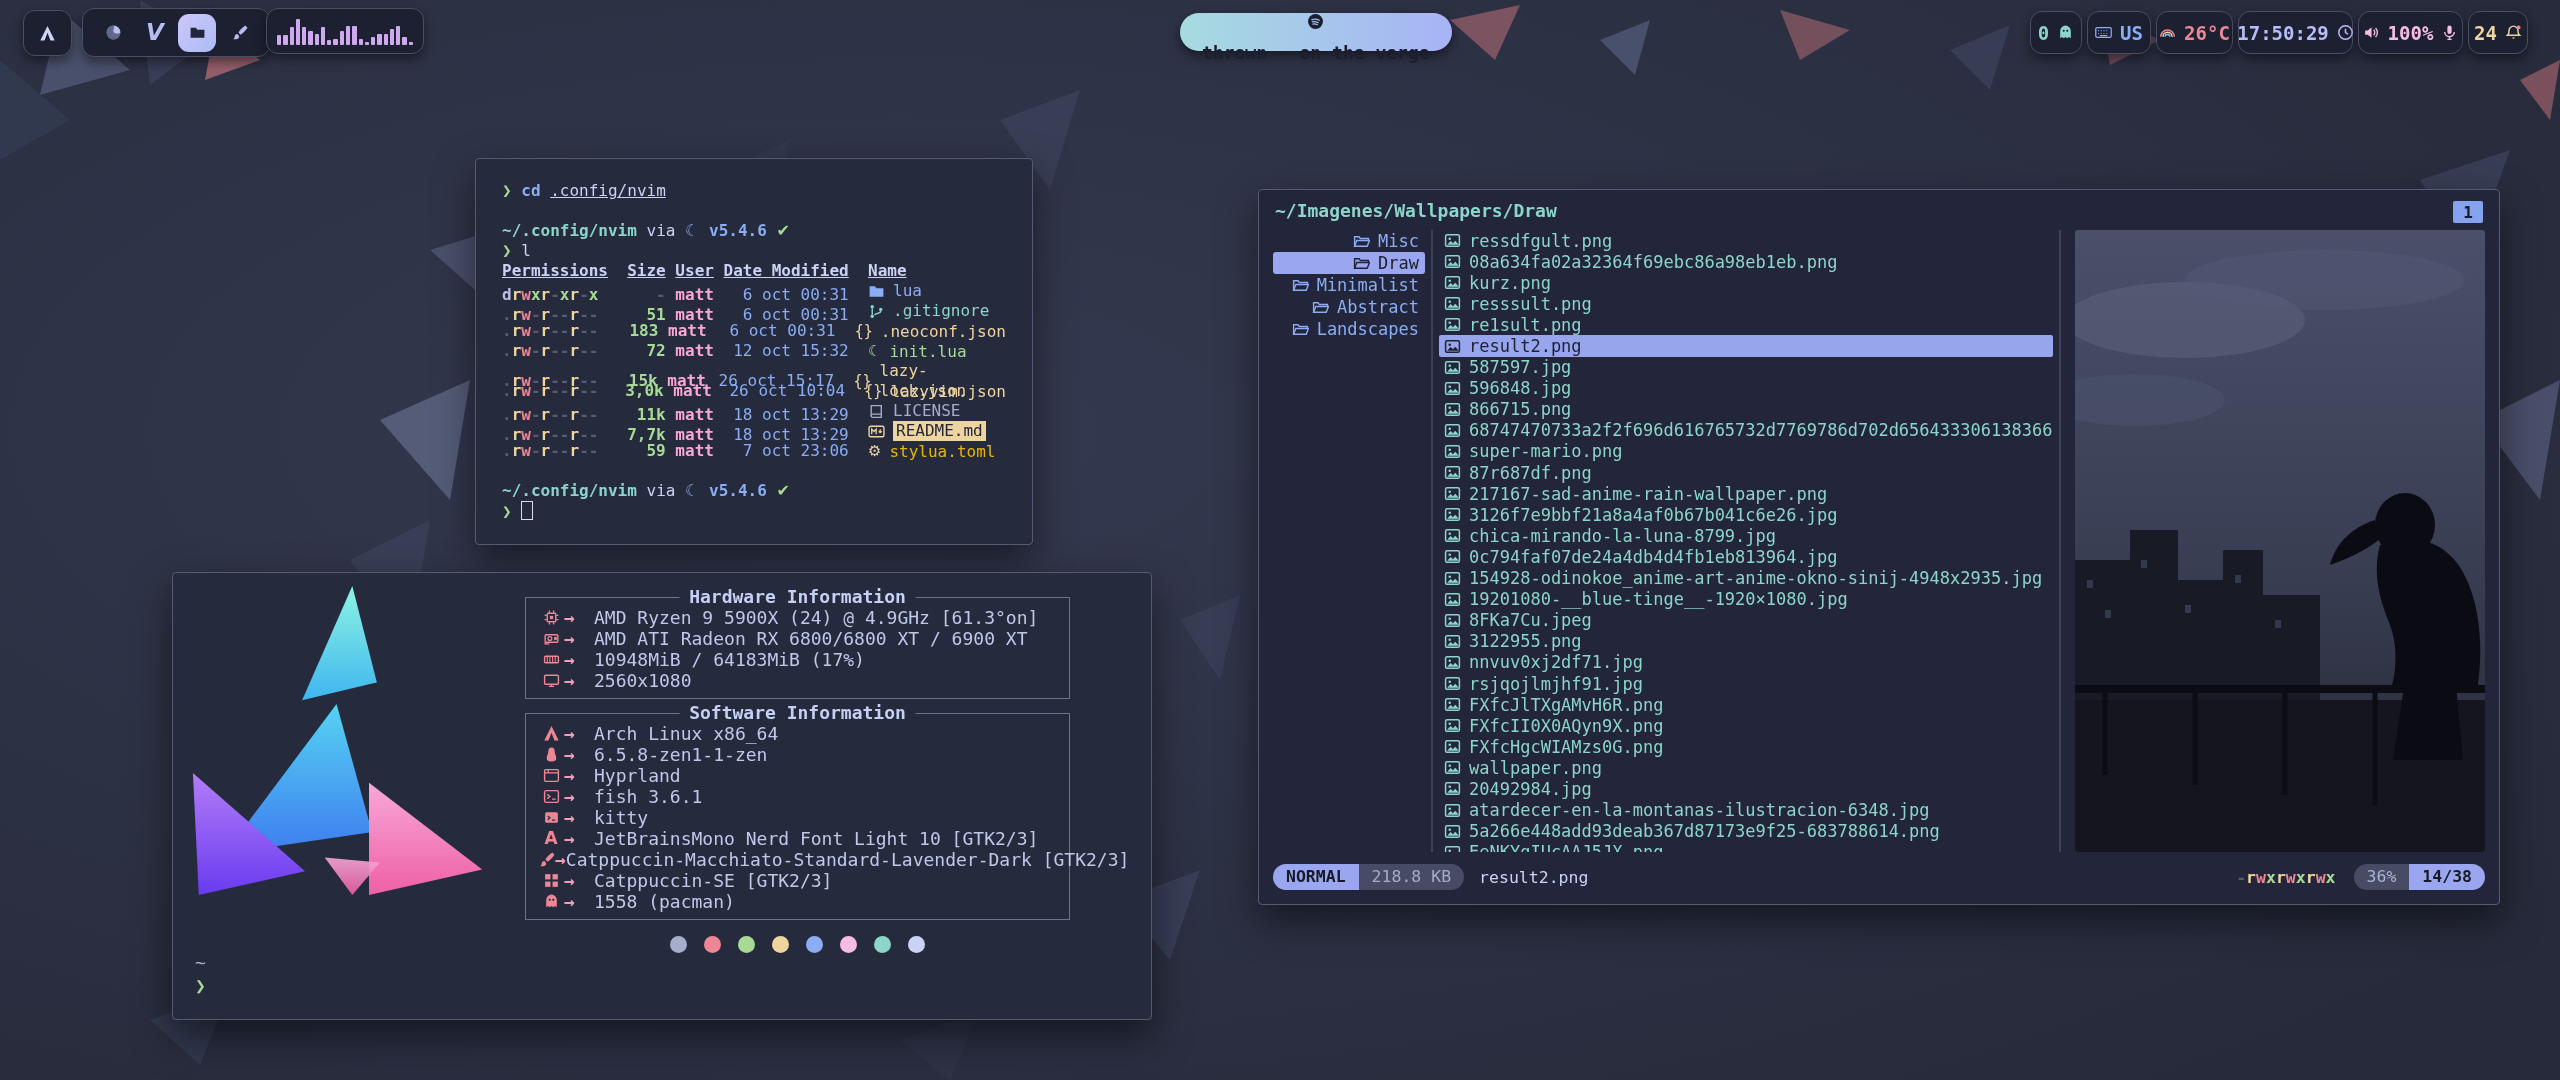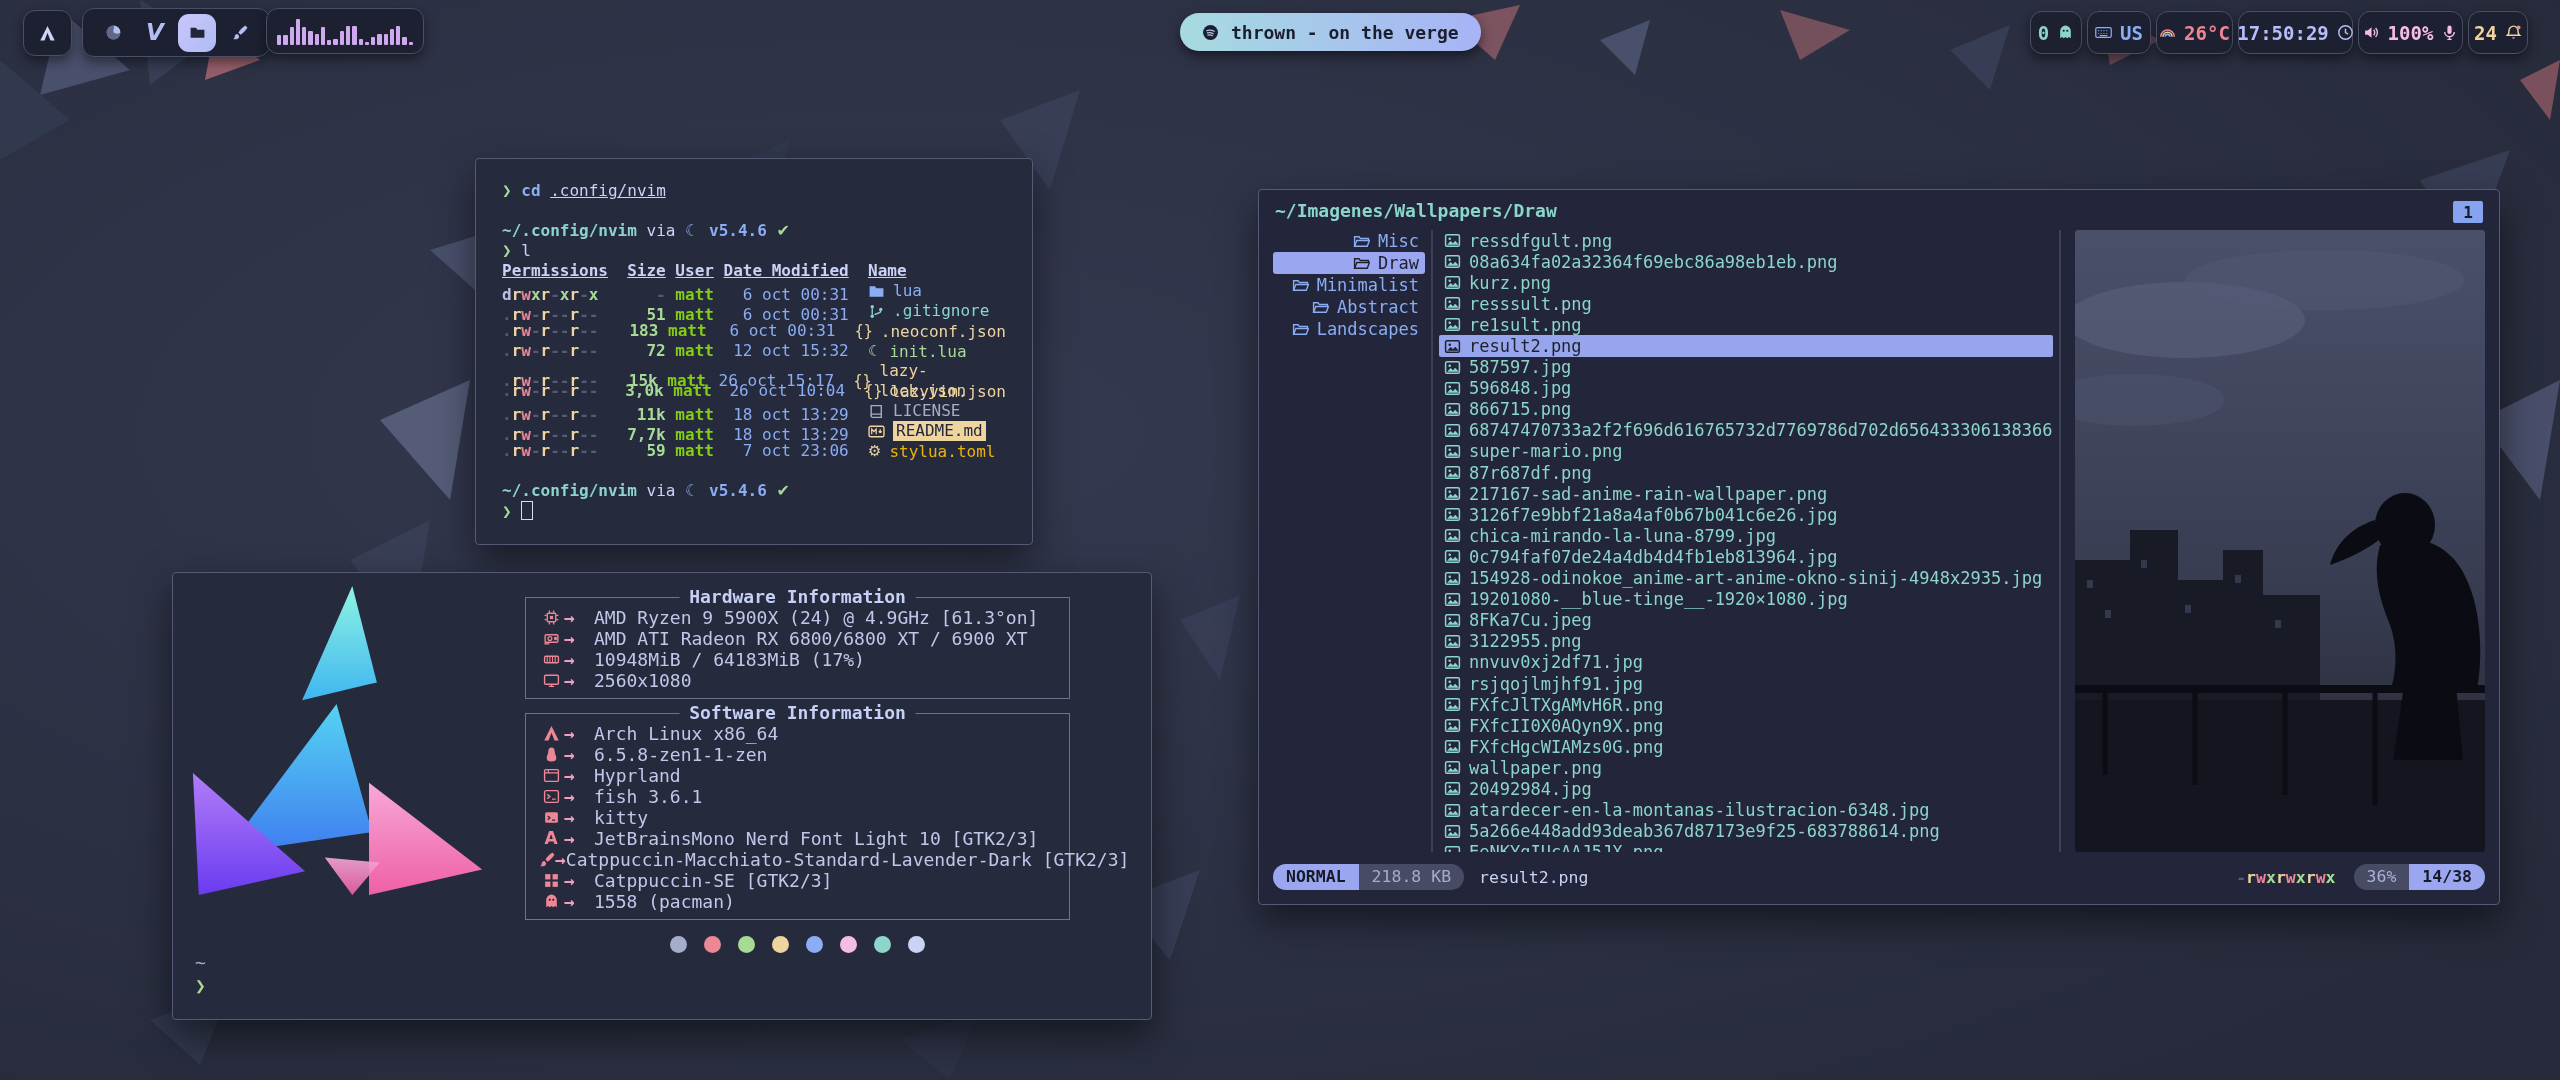--- a/index.html
+++ b/index.html
@@ -16,21 +16,21 @@
   .dock{left:82px;top:8px;width:174px;height:47px;gap:4px;padding:0 6px;}
   .dock-item{width:38px;height:38px;display:flex;align-items:center;justify-content:center;border-radius:11px;cursor:pointer;}
   .dock-item .icon{color:#b4bef0;font-size:20px;}
   .dock-item svg{width:21px;height:21px;}
   .dock-item.active{background:linear-gradient(135deg,#cbc6fa,#aebcf6);}
   .dock-item.active .icon{color:#23263a;}
   .graph{left:266px;top:8px;width:158px;height:46px;align-items:flex-end;gap:2px;padding:0 10px 8px 10px;box-sizing:border-box;}
   .gbar{width:5px;background:#cfa9ee;border-radius:1px;}
   .music-pill{position:absolute;left:1180px;top:13px;height:38px;padding:0 22px;border-radius:19px;
     background:linear-gradient(90deg,#a6dbe0,#a7b3f6);display:flex;align-items:center;gap:12px;
-    color:#1b1e2e;font-size:18px;font-weight:bold;box-shadow:0 5px 12px rgba(0,0,0,.5);cursor:pointer;}
+    color:#1b1e2e;font-size:18px;font-weight:bold;box-shadow:0 5px 12px rgba(0,0,0,.5);cursor:pointer;flex-direction:column;}
   .music-pill svg{width:21px;height:21px;}
   .m-updates{left:2030px;width:50px;}
   .m-keyboard-layout{left:2087px;width:62px;}
   .m-weather{left:2156px;width:75px;}
   .m-clock{left:2238px;width:113px;}
   .m-audio{left:2358px;width:103px;}
   .m-notifications{left:2468px;width:58px;}
   .m-updates,.m-keyboard-layout,.m-weather,.m-clock,.m-audio,.m-notifications{top:11px;height:41px;gap:8px;font-size:19px;font-weight:bold;cursor:pointer;}
   .bar-module .icon{display:inline-flex;}
   .bar-module svg{width:19px;height:19px;}
@@ -48,21 +48,21 @@
   .tline{white-space:pre;height:20px;}
   .green{color:#a6da95;}
   .blue{color:#8aadf4;font-weight:bold;}
   .teal{color:#8bd5ca;font-weight:bold;}
   .white{color:#cad3f5;}
   .gray{color:#a5adcb;}
   .und{text-decoration:underline;}
   .lsrow,.lshead{display:flex;height:20px;align-items:baseline;}
   .c-perm{width:11ch;font-weight:bold;}
   .c-size{width:5ch;margin-left:1ch;text-align:right;color:#a6da95;font-weight:bold;}
-  .c-user{width:4ch;margin-left:1ch;color:#84cc16;font-weight:bold;}
+  .c-user{width:4ch;margin-left:1ch;color:#f9a8d4;font-weight:bold;}
   .c-date{width:13ch;margin-left:1ch;text-align:right;color:#8aadf4;}
   .c-name{margin-left:2ch;display:flex;align-items:center;gap:8px;}
   .lshead span{color:#cad3f5;text-decoration:underline;font-weight:bold;}
   .hl-name{background:#eed49f;color:#24273a;padding:0 3px;}
   .cursor-block{display:inline-block;width:10px;height:17px;border:1.5px solid #d9dceb;vertical-align:-3px;margin-left:1ch;}
   .icon{display:inline-flex;align-items:center;justify-content:center;line-height:1;}
   .icon svg{width:17px;height:17px;display:block;}
   .ticon{font-family:"DejaVu Sans","Liberation Sans",sans-serif;font-size:1em;line-height:1;}
 
   

